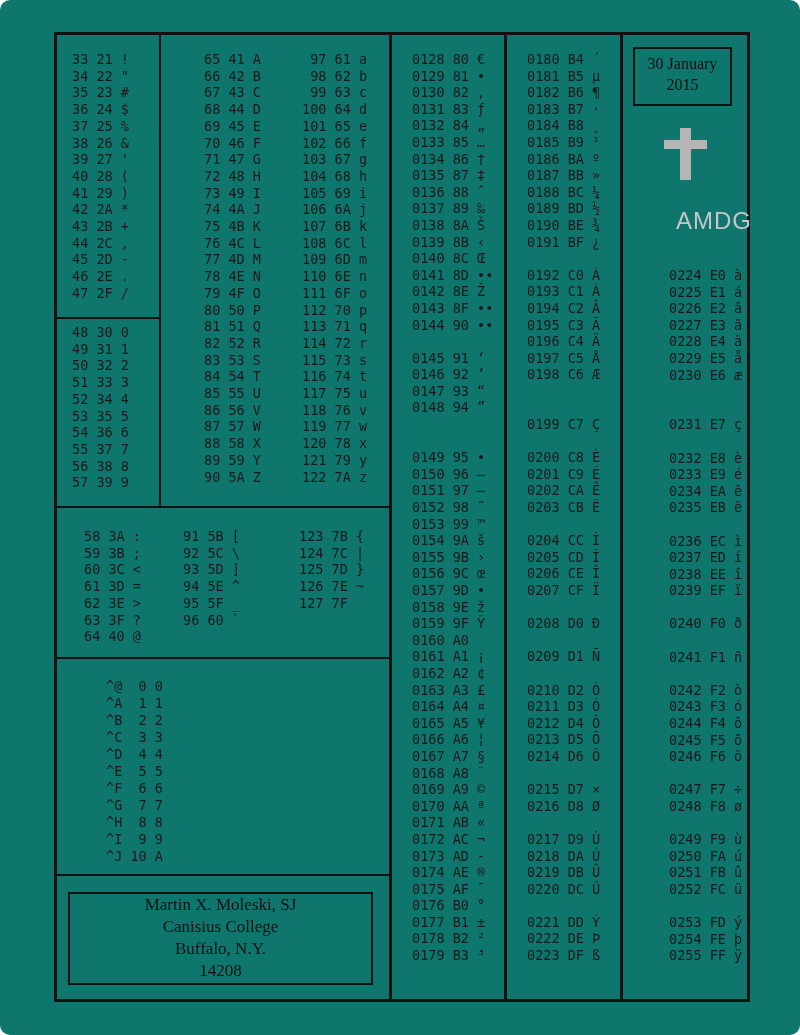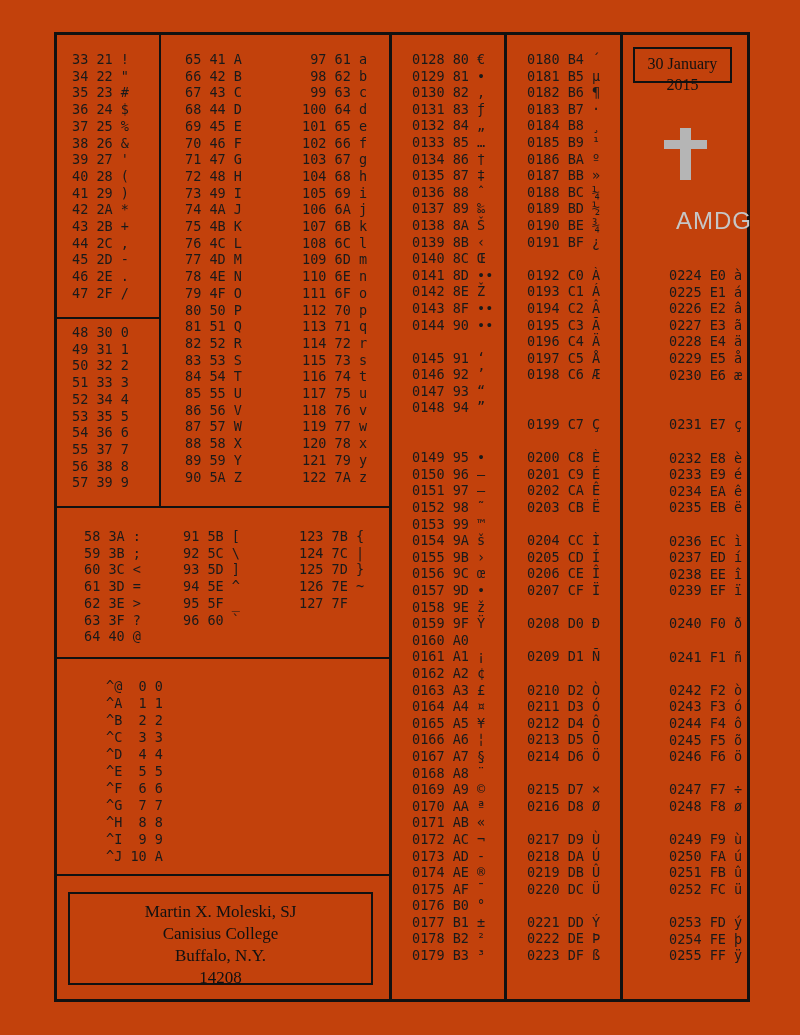--- a/index.html
+++ b/index.html
@@ -1,37 +1,37 @@
 <!DOCTYPE html>
 <html><head>
 <meta charset="utf-8">
 <style>
   html,body{margin:0;padding:0;background:#ffffff;}
-  .page{position:relative;width:800px;height:1035px;background:#c2410c;overflow:hidden;
-        font-family:"DejaVu Sans Mono",monospace;color:#1a1a1a;}
+  .page{position:relative;width:800px;height:1035px;background:#0f766e;overflow:hidden;
+        font-family:"DejaVu Sans Mono",monospace;color:#1a1a1a;border-radius:10px;}
   .outer-border{position:absolute;left:54px;top:32px;width:696px;height:970px;
         border:3px solid #111;box-sizing:border-box;}
   .vline,.hline{position:absolute;background:#111;}
   pre.col{position:absolute;margin:0;font-family:"DejaVu Sans Mono",monospace;
         font-size:13.5px;line-height:16.7px;color:#1a1a1a;}
   pre.w1252{line-height:16.6px;}
   pre.ctrl{line-height:17px;margin-left:36px;}
-  .date-box{position:absolute;left:633px;top:47px;width:99px;height:36px;
+  .date-box{position:absolute;left:633px;top:47px;width:99px;height:59px;
         border:2px solid #111;box-sizing:border-box;text-align:center;
         font-family:"Liberation Serif","DejaVu Serif",serif;font-size:16px;line-height:21px;
         padding-top:4px;color:#111;}
   .cross{position:absolute;}
   .cross .bar{position:absolute;background:#b5b5b5;}
   .amdg{position:absolute;left:622px;top:207px;width:130px;text-align:right;
         font-family:"Liberation Sans","DejaVu Sans",sans-serif;font-size:24px;
         color:#c6c6c6;letter-spacing:1px;}
   .address-box{position:absolute;left:68px;top:892px;width:305px;height:93px;
         border:2px solid #111;box-sizing:border-box;
         font-family:"Liberation Serif","DejaVu Serif",serif;font-size:17px;line-height:22px;
-        text-align:center;white-space:pre;padding-top:7px;color:#111;}
+        text-align:center;white-space:pre;padding-top:0;color:#111;}
 </style>
 </head>
 <body>
 
 <div class="page">
 
   <div class="outer-border"></div>
 
   <div class="vline" style="left:389px;top:32px;width:3px;height:970px;"></div>
   <div class="vline" style="left:504px;top:32px;width:3px;height:970px;"></div>
@@ -61,21 +61,21 @@
   <pre class="col" style="left:72px;top:324px;">48 30 0
 49 31 1
 50 32 2
 51 33 3
 52 34 4
 53 35 5
 54 36 6
 55 37 7
 56 38 8
 57 39 9</pre>
-  <pre class="col" style="left:185px;top:51px;">65 41 A
+  <pre class="col" style="left:204px;top:51px;">65 41 A
 66 42 B
 67 43 C
 68 44 D
 69 45 E
 70 46 F
 71 47 G
 72 48 H
 73 49 I
 74 4A J
 75 4B K

